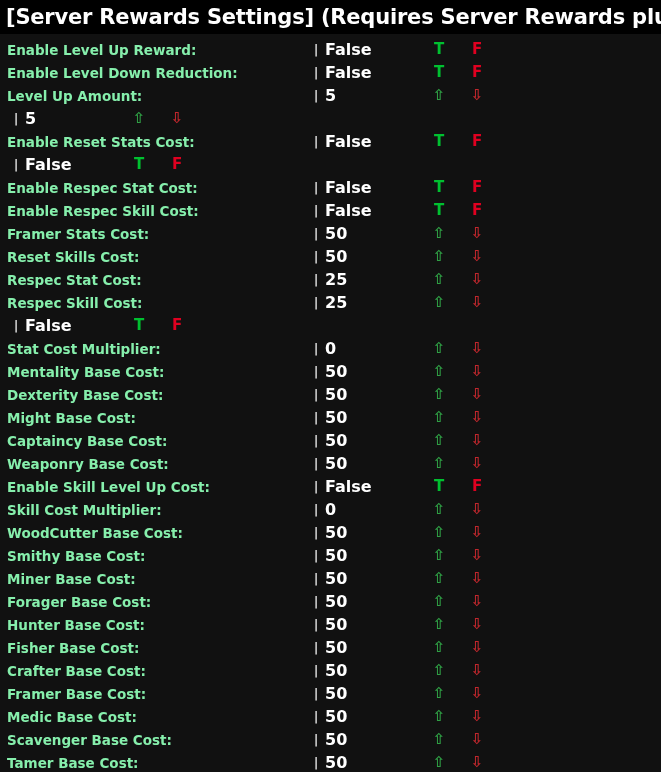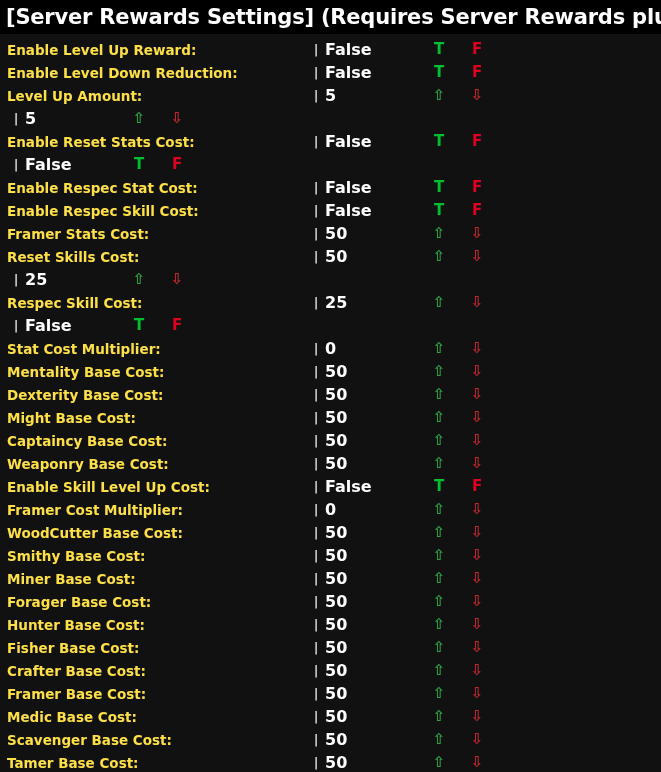--- a/index.html
+++ b/index.html
@@ -42,21 +42,21 @@
     display: flex;
     align-items: center;
     height: 23px;
     padding-left: 7px;
     box-sizing: border-box;
   }
   .row-label {
     width: 300px;
     font-size: 13.5px;
     font-weight: bold;
-    color: #fde047;
+    color: #86efac;
     white-space: nowrap;
     overflow: hidden;
   }
   .row-sep {
     width: 18px;
     font-size: 13px;
     font-weight: bold;
     color: #d8d8d8;
     text-align: center;
   }
@@ -152,20 +152,21 @@
         <div class="ctrl down">⇩</div>
       </div>
       <div class="row">
         <div class="row-label">Reset Skills Cost:</div>
         <div class="row-sep">|</div>
         <div class="row-value">50</div>
         <div class="ctrl up">⇧</div>
         <div class="ctrl down">⇩</div>
       </div>
       <div class="row">
+        <div class="row-label">Respec Stat Cost:</div>
         <div class="row-sep">|</div>
         <div class="row-value">25</div>
         <div class="ctrl up">⇧</div>
         <div class="ctrl down">⇩</div>
       </div>
       <div class="row">
         <div class="row-label">Respec Skill Cost:</div>
         <div class="row-sep">|</div>
         <div class="row-value">25</div>
         <div class="ctrl up">⇧</div>
@@ -220,21 +221,21 @@
         <div class="ctrl down">⇩</div>
       </div>
       <div class="row">
         <div class="row-label">Enable Skill Level Up Cost:</div>
         <div class="row-sep">|</div>
         <div class="row-value">False</div>
         <div class="ctrl true">T</div>
         <div class="ctrl false">F</div>
       </div>
       <div class="row">
-        <div class="row-label">Framer Cost Multiplier:</div>
+        <div class="row-label">Skill Cost Multiplier:</div>
         <div class="row-sep">|</div>
         <div class="row-value">0</div>
         <div class="ctrl up">⇧</div>
         <div class="ctrl down">⇩</div>
       </div>
       <div class="row">
         <div class="row-label">WoodCutter Base Cost:</div>
         <div class="row-sep">|</div>
         <div class="row-value">50</div>
         <div class="ctrl up">⇧</div>

